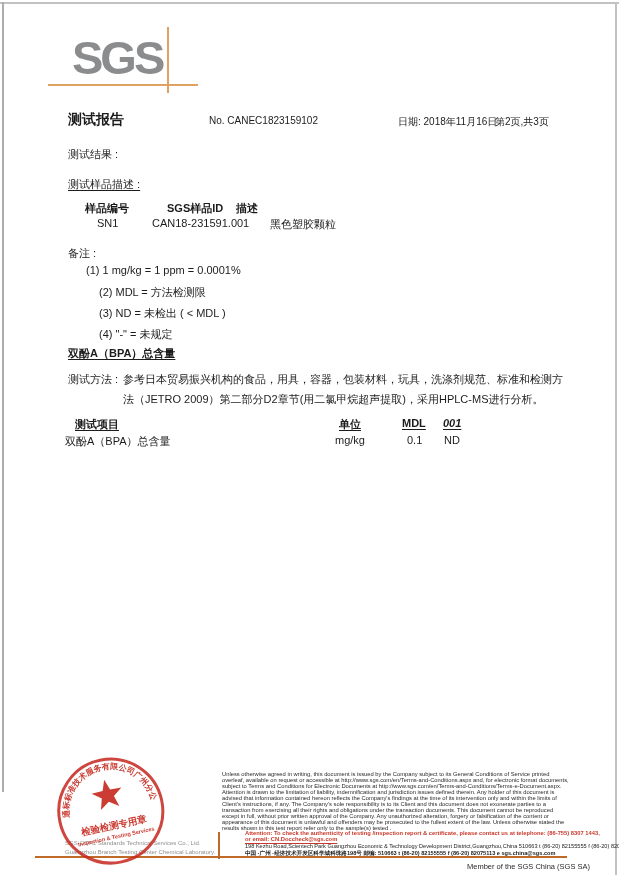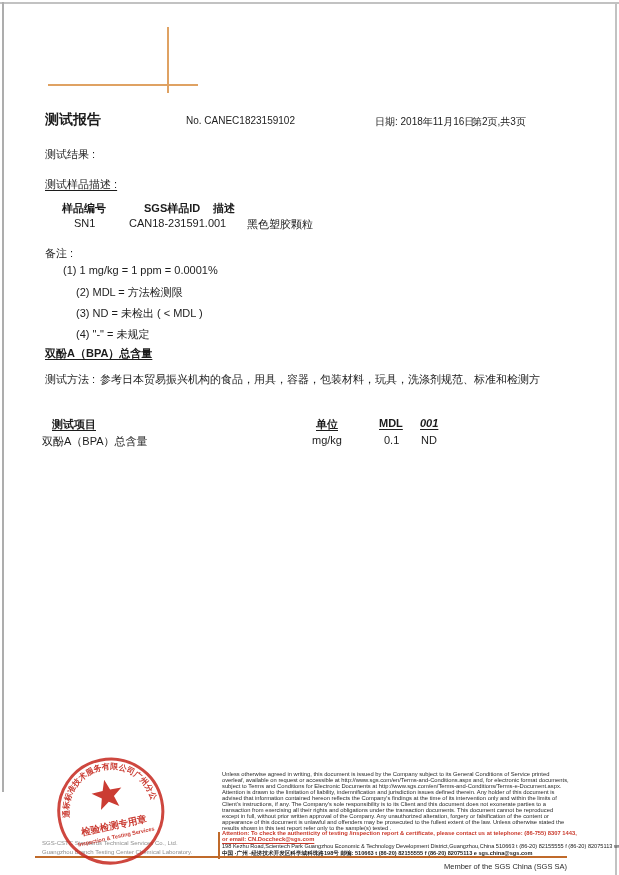--- a/index.html
+++ b/index.html
@@ -1,21 +1,21 @@
 <!DOCTYPE html>
 <html><head>
 <meta charset="utf-8">
 <style>
   html,body{margin:0;padding:0;background:#ffffff;}
   .page{
     position:relative;width:619px;height:875px;background:#ffffff;overflow:hidden;
     font-family:"Liberation Sans","DejaVu Sans",sans-serif;color:#1c1c1c;
   }
   .edge{position:absolute;background:#c2c2c2;}
-  .abs{position:absolute;white-space:nowrap;}
+  .abs{position:absolute;white-space:nowrap;margin-left:23px;}
   
   .logo-text{position:absolute;left:72px;top:34px;font-size:47px;font-weight:bold;
     letter-spacing:-3px;color:#8a8c8e;line-height:1;}
   .logo-hline{position:absolute;left:48px;top:84px;width:150px;height:2px;background:#dfa263;}
   .logo-vline{position:absolute;left:167px;top:27px;width:2px;height:66px;background:#dfa263;}
   
   .doc-title{left:45px;top:111px;font-size:14px;font-weight:bold;}
   .hdr{font-size:10px;top:115px;}
   
   .b{font-size:11px;}
@@ -36,20 +36,21 @@
 </style>
 </head>
 <body>
 
 <div class="page">
 
   <div class="edge" style="left:0;top:2px;width:619px;height:1.5px;"></div>
   <div class="edge" style="left:2px;top:2px;width:1.5px;height:790px;background:#adadad;"></div>
   <div class="edge" style="left:615px;top:2px;width:1.5px;height:873px;"></div>
 
+  <div class="logo-text">SGS</div>
   <div class="logo-hline"></div>
   <div class="logo-vline"></div>
 
   <div class="abs doc-title">测试报告</div>
   <div class="abs hdr" style="left:186px;">No. CANEC1823159102</div>
   <div class="abs hdr" style="left:375px;">日期: 2018年11月16日</div>
   <div class="abs hdr" style="left:472px;">第2页,共3页</div>
 
   <div class="abs b" style="left:45px;top:147px;">测试结果 :</div>
 
@@ -66,20 +67,21 @@
   <div class="abs b" style="left:45px;top:246px;">备注 :</div>
   <div class="abs b" style="left:63px;top:264px;">(1) 1 mg/kg = 1 ppm = 0.0001%</div>
   <div class="abs b" style="left:76px;top:285px;">(2) MDL = 方法检测限</div>
   <div class="abs b" style="left:76px;top:306px;">(3) ND = 未检出 ( &lt; MDL )</div>
   <div class="abs b" style="left:76px;top:327px;">(4) "-" = 未规定</div>
 
   <div class="abs b bold und" style="left:45px;top:346px;">双酚A（BPA）总含量</div>
 
   <div class="abs b" style="left:45px;top:372px;">测试方法 :</div>
   <div class="abs b method" style="left:100px;top:372px;">参考日本贸易振兴机构的食品，用具，容器，包装材料，玩具，洗涤剂规范、标准和检测方</div>
+  <div class="abs b method" style="left:100px;top:392px;">法（JETRO 2009）第二部分D2章节(用二氯甲烷超声提取)，采用HPLC-MS进行分析。</div>
 
   <div class="abs b bold und" style="left:52px;top:417px;">测试项目</div>
   <div class="abs b bold und" style="left:316px;top:417px;">单位</div>
   <div class="abs b bold und" style="left:379px;top:417px;">MDL</div>
   <div class="abs b bold und ital" style="left:420px;top:417px;">001</div>
 
   <div class="abs b" style="left:42px;top:434px;">双酚A（BPA）总含量</div>
   <div class="abs b" style="left:312px;top:434px;">mg/kg</div>
   <div class="abs b" style="left:384px;top:434px;">0.1</div>
   <div class="abs b" style="left:421px;top:434px;">ND</div>

